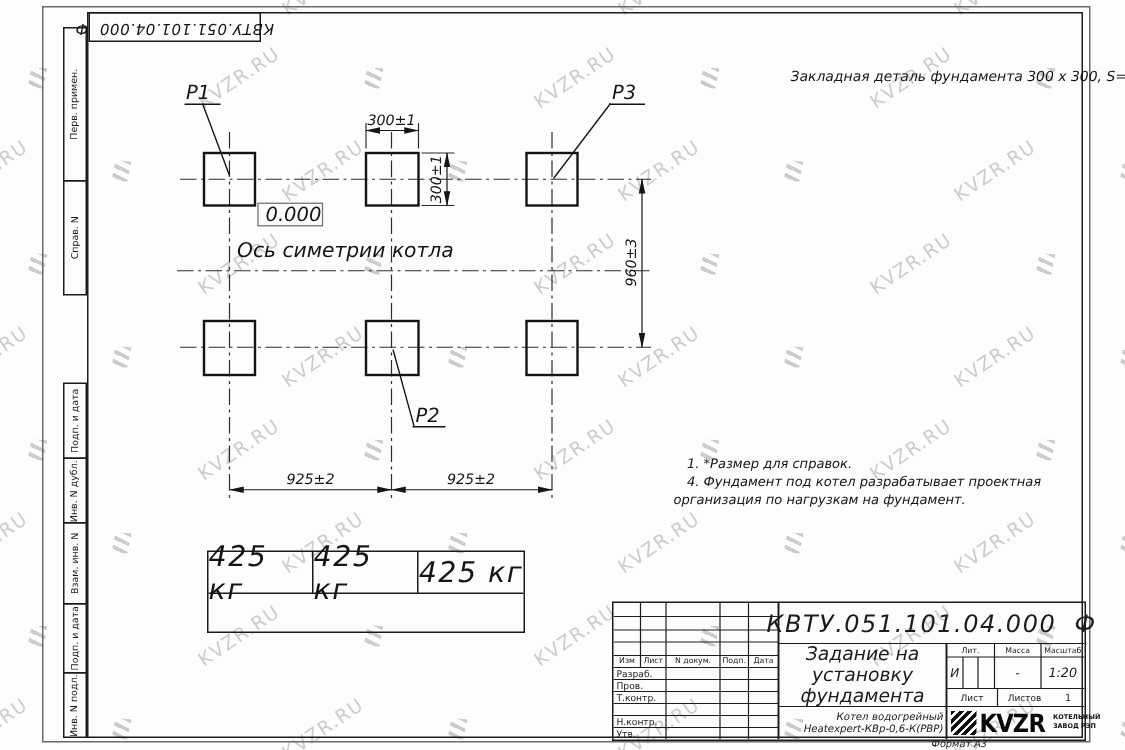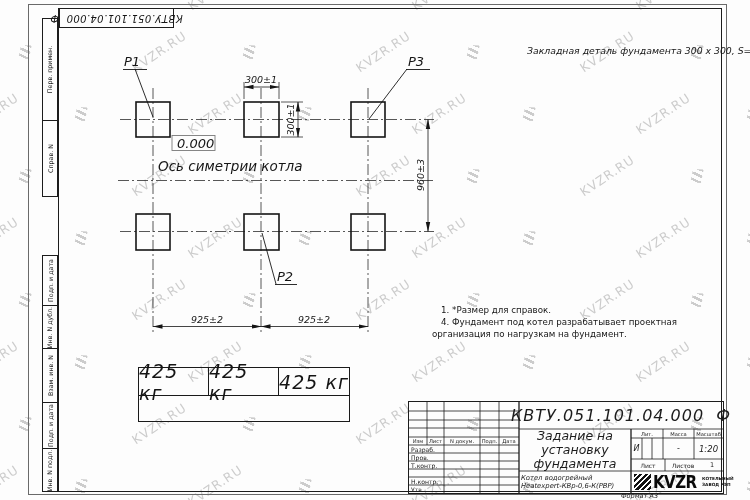--- a/index.html
+++ b/index.html
@@ -20,42 +20,42 @@
               box-sizing:border-box;display:flex;align-items:center;justify-content:center;}
   .strip-cell span{transform:rotate(-90deg);white-space:nowrap;font-size:6.3px;color:#1c1c1c;}
   .top-stamp{position:absolute;left:59px;top:8px;width:115px;height:20px;
              border:1.1px solid #1c1c1c;box-sizing:border-box;
              display:flex;align-items:center;justify-content:center;}
   .top-stamp span{transform:rotate(180deg);font-style:italic;font-size:10px;
                   letter-spacing:.4px;white-space:pre;}
   svg text{font-family:"DejaVu Sans",sans-serif;font-style:italic;fill:#151515;}
   
   #notes{position:absolute;left:432px;top:305px;width:298px;}
-  #notes p{margin:0 0 1px 0;font-size:8.7px;line-height:1.32;text-indent:9px;}
+  #notes p{margin:0 0 1px 17px;font-style:italic;font-size:8.7px;line-height:1.32;text-indent:9px;}
   
   #load-table{position:absolute;left:138px;top:367px;width:212px;height:55px;
               border:1.4px solid #1a1a1a;box-sizing:border-box;display:grid;
               grid-template-columns:1fr 1fr 1fr;grid-template-rows:28px 1fr;}
   #load-table div{border-right:1.2px solid #1a1a1a;border-bottom:1.2px solid #1a1a1a;
                   display:flex;align-items:center;justify-content:center;
                   font-style:italic;box-sizing:border-box;}
   #load-table div:nth-child(3n){border-right:none;}
   #load-table div:nth-child(n+4){border-bottom:none;}
   .lt-h{font-size:14px;}
   .lt-v{font-size:19px;letter-spacing:1px;}
   
   #titleblock{position:absolute;left:408px;top:401px;width:314px;height:91px;
               border:1.5px solid #1c1c1c;box-sizing:content-box;}
   #titleblock .cell{position:absolute;display:flex;align-items:center;justify-content:center;
                     color:#1c1c1c;box-sizing:border-box;}
   .f52{font-size:5.2px;}
   .tb-row-label{font-size:6.1px;justify-content:flex-start !important;padding-left:2px;}
   .tb-docnum{font-style:italic;font-size:16px;letter-spacing:1px;white-space:pre;}
   .tb-title{font-style:italic;font-size:12.5px;line-height:1.1;text-align:center;}
-  .tb-product{font-style:italic;font-size:6.8px;line-height:1.25;text-align:left;}
+  .tb-product{font-style:italic;font-size:6.8px;line-height:1.25;text-align:right;}
   .kvzr-icon{position:absolute;left:225px;top:72px;width:17px;height:16px;
              background:repeating-linear-gradient(135deg,#111 0 2.2px,#fdfdfd 2.2px 4px);}
   .kvzr-word{position:absolute;left:244px;top:70px;font-size:15px;font-weight:bold;
              letter-spacing:-0.5px;color:#0a0a0a;transform:scaleY(1.12);transform-origin:top left;}
   .kvzr-sub{position:absolute;left:293px;top:74px;font-size:4.3px;font-weight:bold;
             line-height:1.35;color:#111;}
   .format-label{position:absolute;left:621px;top:492px;font-size:6.5px;font-style:italic;
                 color:#1c1c1c;z-index:2;}
 </style>
 </head>

